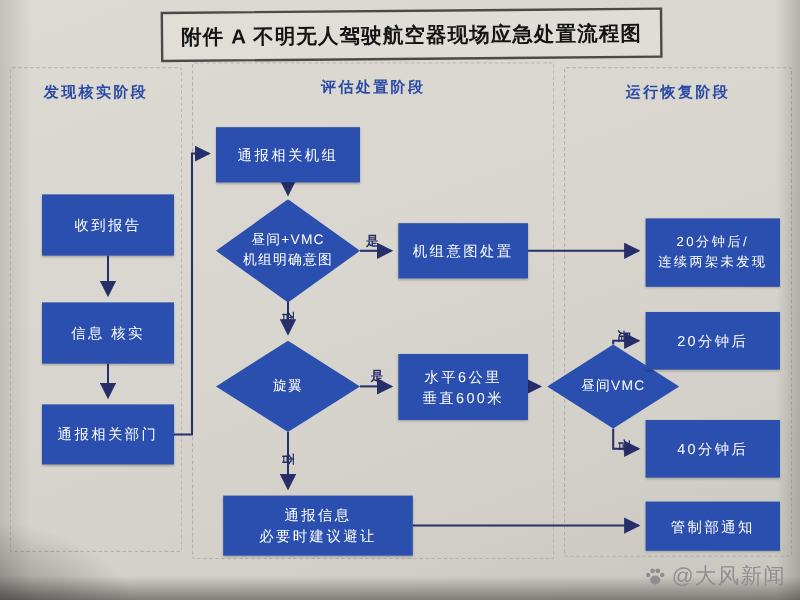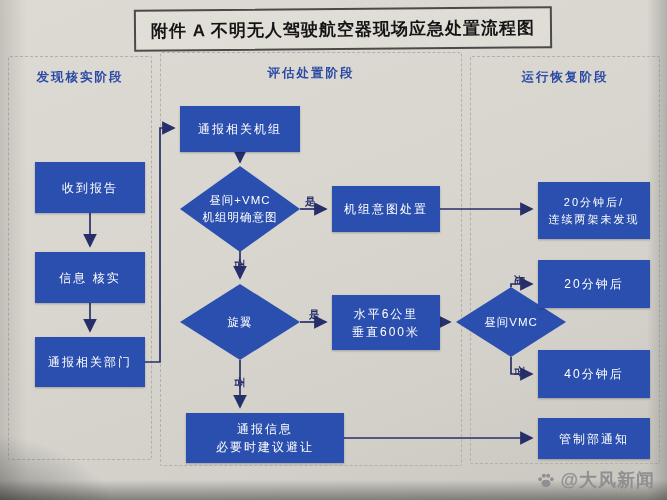--- a/index.html
+++ b/index.html
@@ -47,21 +47,21 @@
   }
   svg.wires{position:absolute;left:0;top:0;z-index:1;}
   .blabel{
     position:absolute;z-index:3;font-size:10.5px;font-weight:bold;color:#252c66;
     background:transparent;line-height:1;
   }
   .blabel.rot{transform:rotate(90deg);}
   .watermark{
     position:absolute;right:12px;bottom:8px;z-index:10;
     display:flex;align-items:center;gap:4px;
-    color:#8f8f92;font-size:18px;font-weight:bold;letter-spacing:1px;
+    color:#8f8f92;font-size:18px;font-weight:normal;letter-spacing:1px;
   }
   .watermark svg{display:block;}
 </style>
 </head>
 <body>
 
 <div id="stage">
 
   <svg class="wires" width="667" height="500" viewBox="0 0 667 500">
     <defs>

